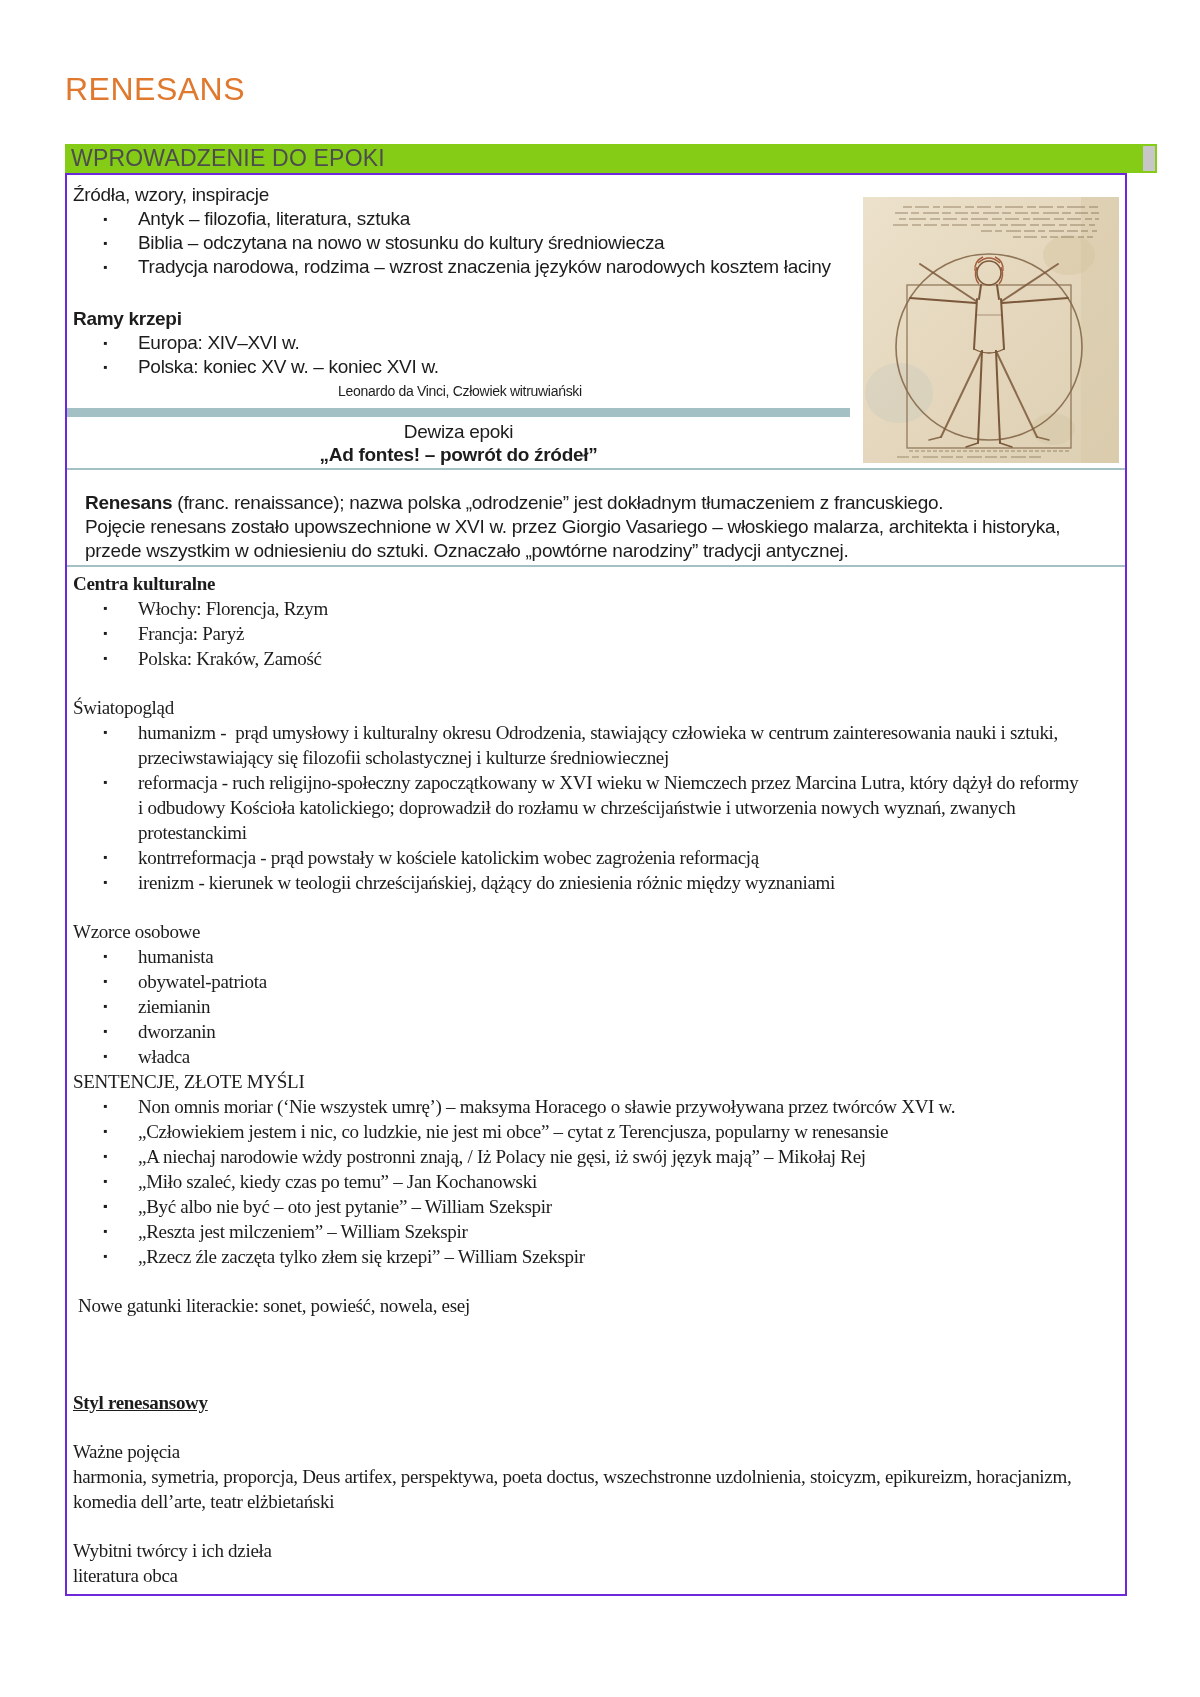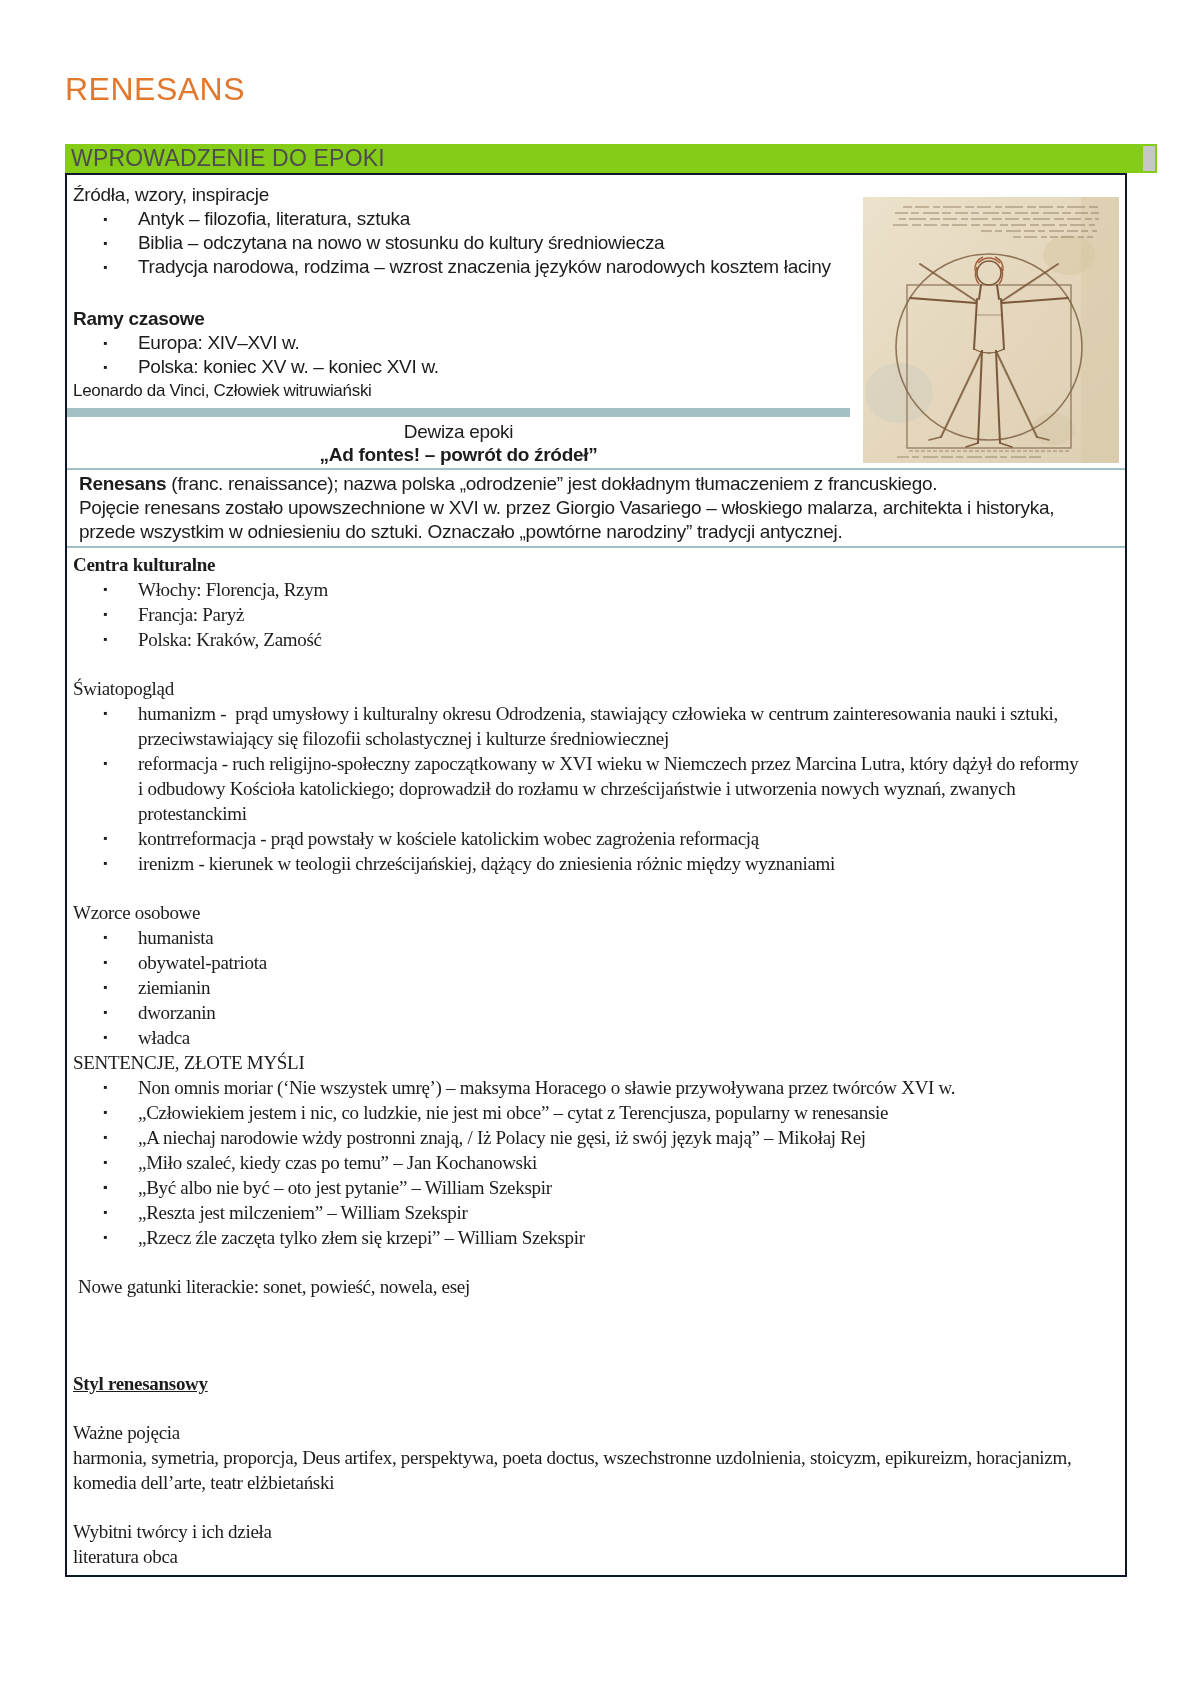--- a/index.html
+++ b/index.html
@@ -17,45 +17,45 @@
 
   .section-header {
     position:relative; margin-top:38px; width:1092px; height:29px;
     background:#84cc16; display:flex; align-items:center; padding-left:6px;
   }
   .section-header .hdr-label { font-size:23px; color:#4d4d4d; letter-spacing:0.2px; }
   .section-header .hdr-endcap {
     position:absolute; right:2px; top:2px; bottom:2px; width:12px; background:#c7c7c7;
   }
 
-  .doc-table { width:1062px; border:2px solid #0f172a; background:#fff; }
+  .doc-table { width:1062px; border:2px solid #6d28d9; background:#fff; }
 
   
   .row-intro { position:relative; border-bottom:2px solid #A3C0C4; }
   .intro-text { padding:8px 0 0 6px; }
   .line { font-size:19px; line-height:24px; letter-spacing:-0.3px; }
   .bold { font-weight:bold; }
   ul.blist { list-style:none; }
   ul.blist li { position:relative; padding-left:65px; font-size:19px; line-height:24px; letter-spacing:-0.3px; }
   ul.blist .blt {
     position:absolute; left:30px; top:0; font-size:12px; line-height:24px; color:#1c1c1c;
   }
   .li-label { white-space:pre-wrap; }
   .sp28 { height:28px; }
-  .caption-line { width:774px; text-align:left; font-size:17px; line-height:24px; letter-spacing:-0.3px; }
+  .caption-line { width:774px; text-align:center; font-size:14px; line-height:24px; letter-spacing:-0.3px; }
   .teal-bar { width:783px; height:9px; background:#A3C0C4; margin-top:5px; }
   .motto-block { width:783px; text-align:center; padding:3px 0 2px; }
   .motto-block .line { line-height:23px; }
 
   .vitruvian {
     position:absolute; top:22px; right:6px; width:256px; height:266px; display:block;
   }
 
   
-  .row-def { border-bottom:2px solid #A3C0C4; padding:2px 14px 2px 12px; }
+  .row-def { border-bottom:2px solid #A3C0C4; padding:2px 14px 2px 18px;margin-top:19px; }
   .row-def p { font-size:19px; line-height:24px; letter-spacing:-0.3px; }
 
   
   .row-main { padding:4px 38px 6px 6px;font-family:Liberation Serif, serif; }
   .row-main .line, .row-main ul.blist li { line-height:25px; }
   .row-main ul.blist .blt { line-height:25px; }
   .g24 { height:24px; }
   .g72 { height:72px; }
   .indent5 { padding-left:5px; }
   .underline { text-decoration:underline; }
@@ -138,21 +138,21 @@
         </svg>
 
         <div class="intro-text">
           <p class="line">Źródła, wzory, inspiracje</p>
           <ul class="blist">
             <li><span class="blt">▪</span><span class="li-label">Antyk – filozofia, literatura, sztuka</span></li>
             <li><span class="blt">▪</span><span class="li-label">Biblia – odczytana na nowo w stosunku do kultury średniowiecza</span></li>
             <li><span class="blt">▪</span><span class="li-label">Tradycja narodowa, rodzima – wzrost znaczenia języków narodowych kosztem łaciny</span></li>
           </ul>
           <div class="sp28"></div>
-          <p class="line bold">Ramy czasowe</p>
+          <p class="line bold">Ramy krzepi</p>
           <ul class="blist">
             <li><span class="blt">▪</span><span class="li-label">Europa: XIV–XVI w.</span></li>
             <li><span class="blt">▪</span><span class="li-label">Polska: koniec XV w. – koniec XVI w.</span></li>
           </ul>
           <p class="caption-line">Leonardo da Vinci, Człowiek witruwiański</p>
         </div>
 
         <div class="teal-bar"></div>
 
         <div class="motto-block">

